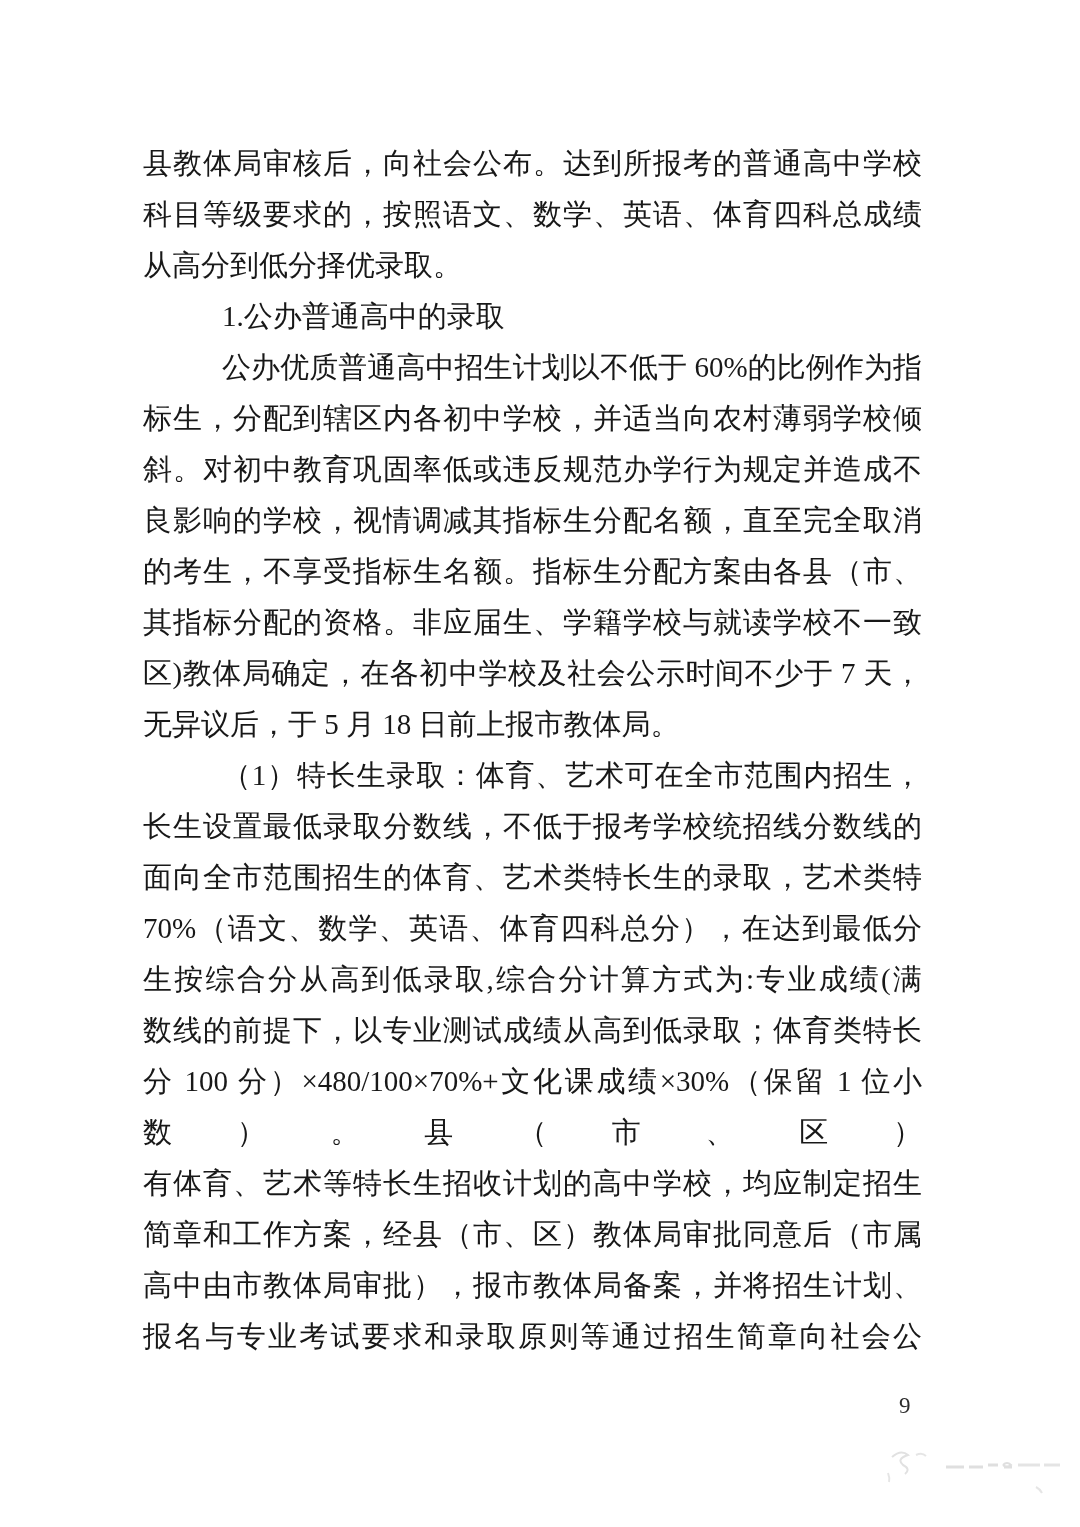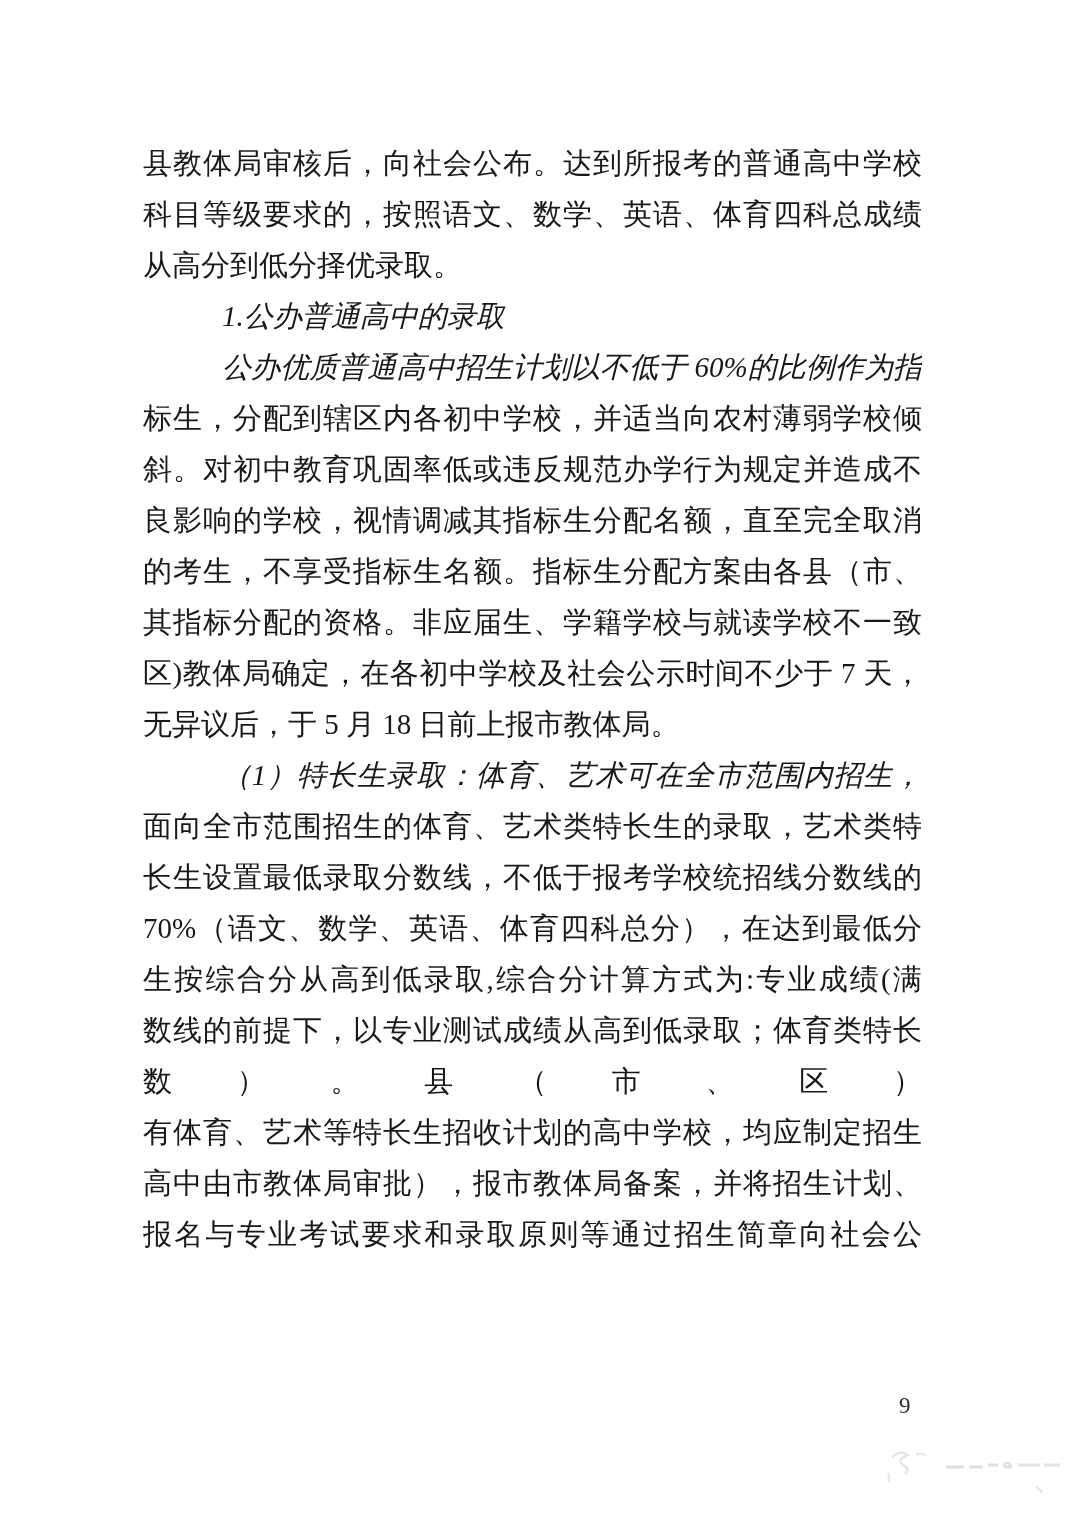--- a/index.html
+++ b/index.html
@@ -30,21 +30,20 @@
     overflow: hidden;
     text-align: justify;
     text-align-last: left;
     word-break: keep-all;
   }
   .line.fill {
     text-align-last: justify;
   }
   .line.indent {
     text-indent: 79px;
-    font-style: italic;
   }
   .page-number {
     position: absolute;
     left: 899px;
     top: 1391px;
     width: 30px;
     font-size: 23px;
     line-height: 30px;
     color: #2e2e2e;
     text-align: left;
@@ -72,27 +71,29 @@
       <div class="line indent">1.公办普通高中的录取</div>
       <div class="line fill indent">公办优质普通高中招生计划以不低于 60%的比例作为指</div>
       <div class="line fill">标生，分配到辖区内各初中学校，并适当向农村薄弱学校倾</div>
       <div class="line fill">斜。对初中教育巩固率低或违反规范办学行为规定并造成不</div>
       <div class="line fill">良影响的学校，视情调减其指标生分配名额，直至完全取消</div>
       <div class="line fill">的考生，不享受指标生名额。指标生分配方案由各县（市、</div>
       <div class="line fill">其指标分配的资格。非应届生、学籍学校与就读学校不一致</div>
       <div class="line fill">区)教体局确定，在各初中学校及社会公示时间不少于 7 天，</div>
       <div class="line">无异议后，于 5 月 18 日前上报市教体局。</div>
       <div class="line fill indent">（1）特长生录取：体育、艺术可在全市范围内招生，</div>
+      <div class="line fill">长生设置最低录取分数线，不低于报考学校统招线分数线的</div>
       <div class="line fill">面向全市范围招生的体育、艺术类特长生的录取，艺术类特</div>
-      <div class="line fill">长生设置最低录取分数线，不低于报考学校统招线分数线的</div>
       <div class="line fill">70%（语文、数学、英语、体育四科总分），在达到最低分</div>
       <div class="line fill">生按综合分从高到低录取,综合分计算方式为:专业成绩(满</div>
       <div class="line fill">数线的前提下，以专业测试成绩从高到低录取；体育类特长</div>
+      <div class="line fill">分 100 分）×480/100×70%+文化课成绩×30%（保留 1 位小</div>
       <div class="line fill">数）。县（市、区）不得对合规招生的生源进行地方性保护。</div>
       <div class="line fill">有体育、艺术等特长生招收计划的高中学校，均应制定招生</div>
+      <div class="line fill">简章和工作方案，经县（市、区）教体局审批同意后（市属</div>
       <div class="line fill">高中由市教体局审批），报市教体局备案，并将招生计划、</div>
       <div class="line fill">报名与专业考试要求和录取原则等通过招生简章向社会公</div>
     </div>
 
   <div class="page-number">9</div>
 
   <svg class="watermark" viewBox="0 0 190 60" xmlns="http://www.w3.org/2000/svg">
     <path d="M14,14 q9,-8 16,-2 q-12,4 -5,10 q8,4 2,9" fill="none" stroke="#dedede" stroke-width="2"></path>
     <path d="M10,30 q2,5 1,9" fill="none" stroke="#e3e3e3" stroke-width="2"></path>
     <path d="M38,12 q6,-3 10,1" fill="none" stroke="#e3e3e3" stroke-width="2"></path>

